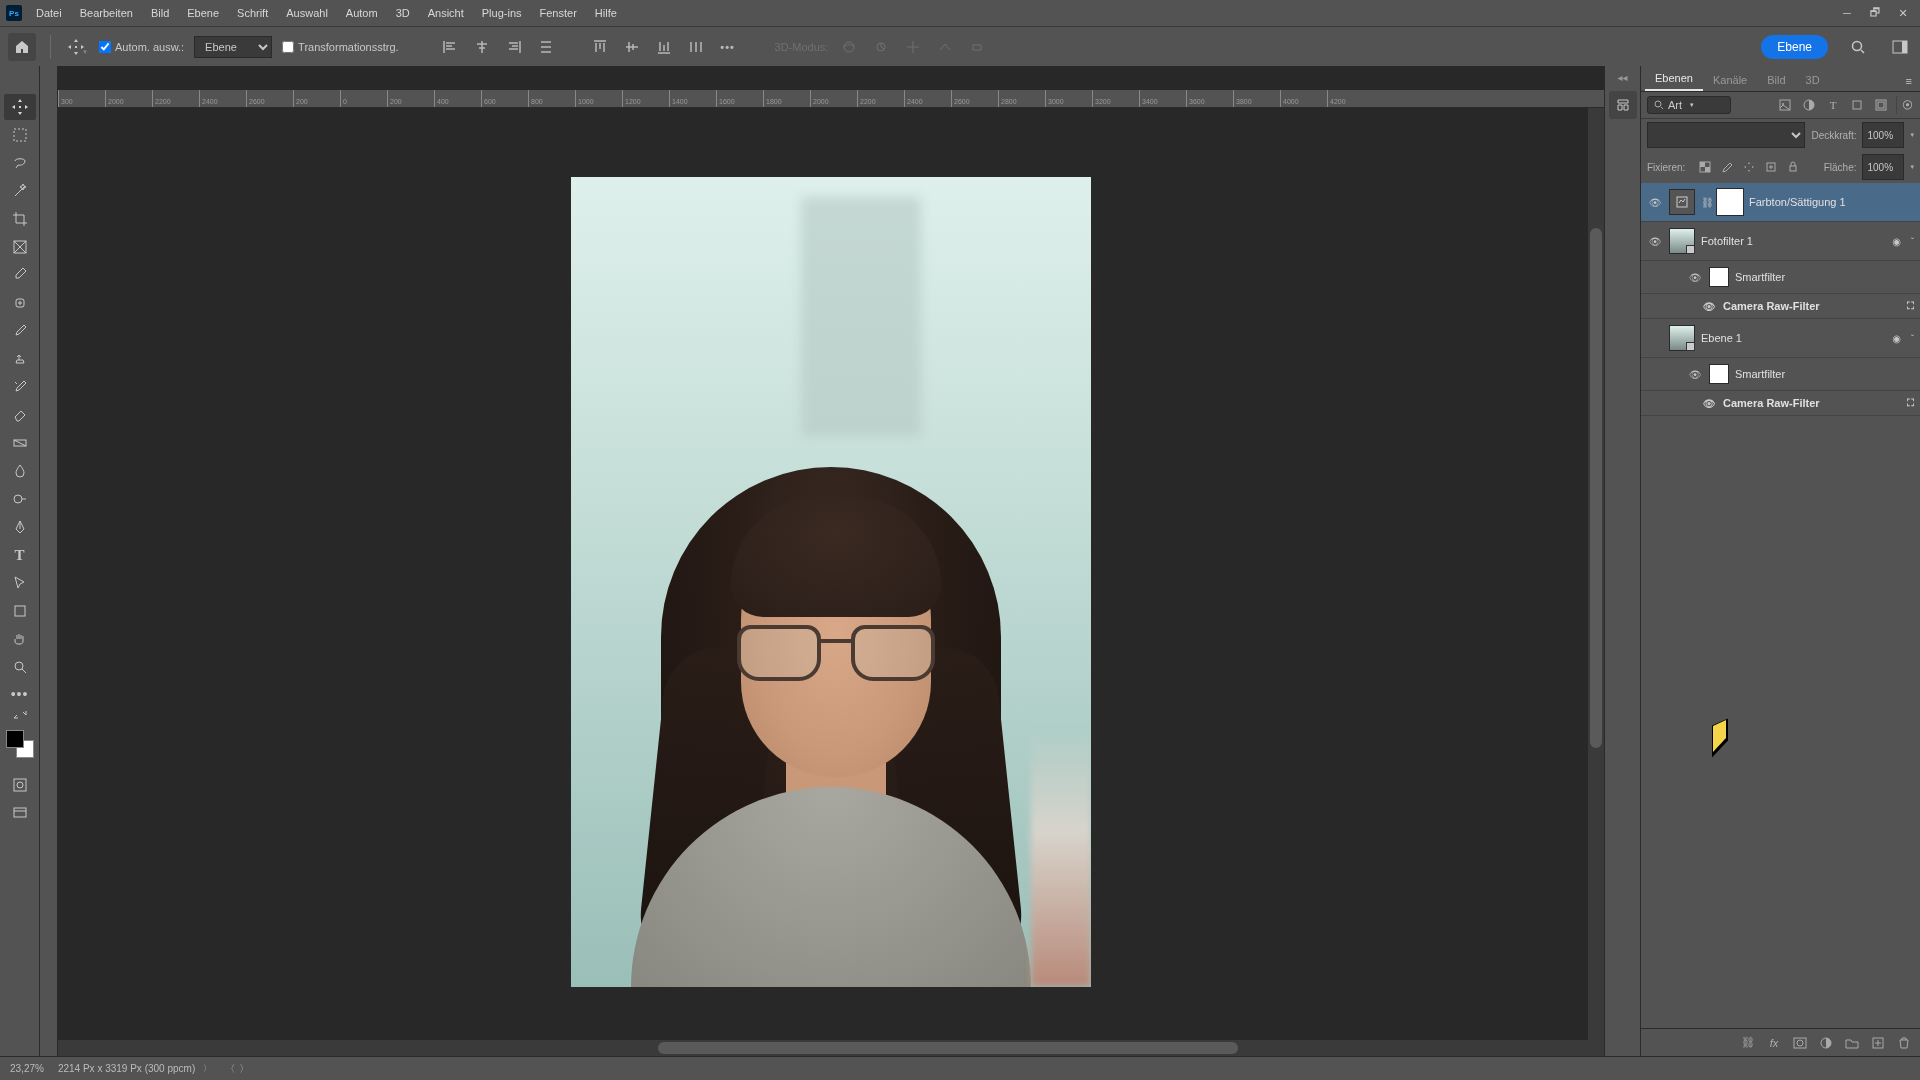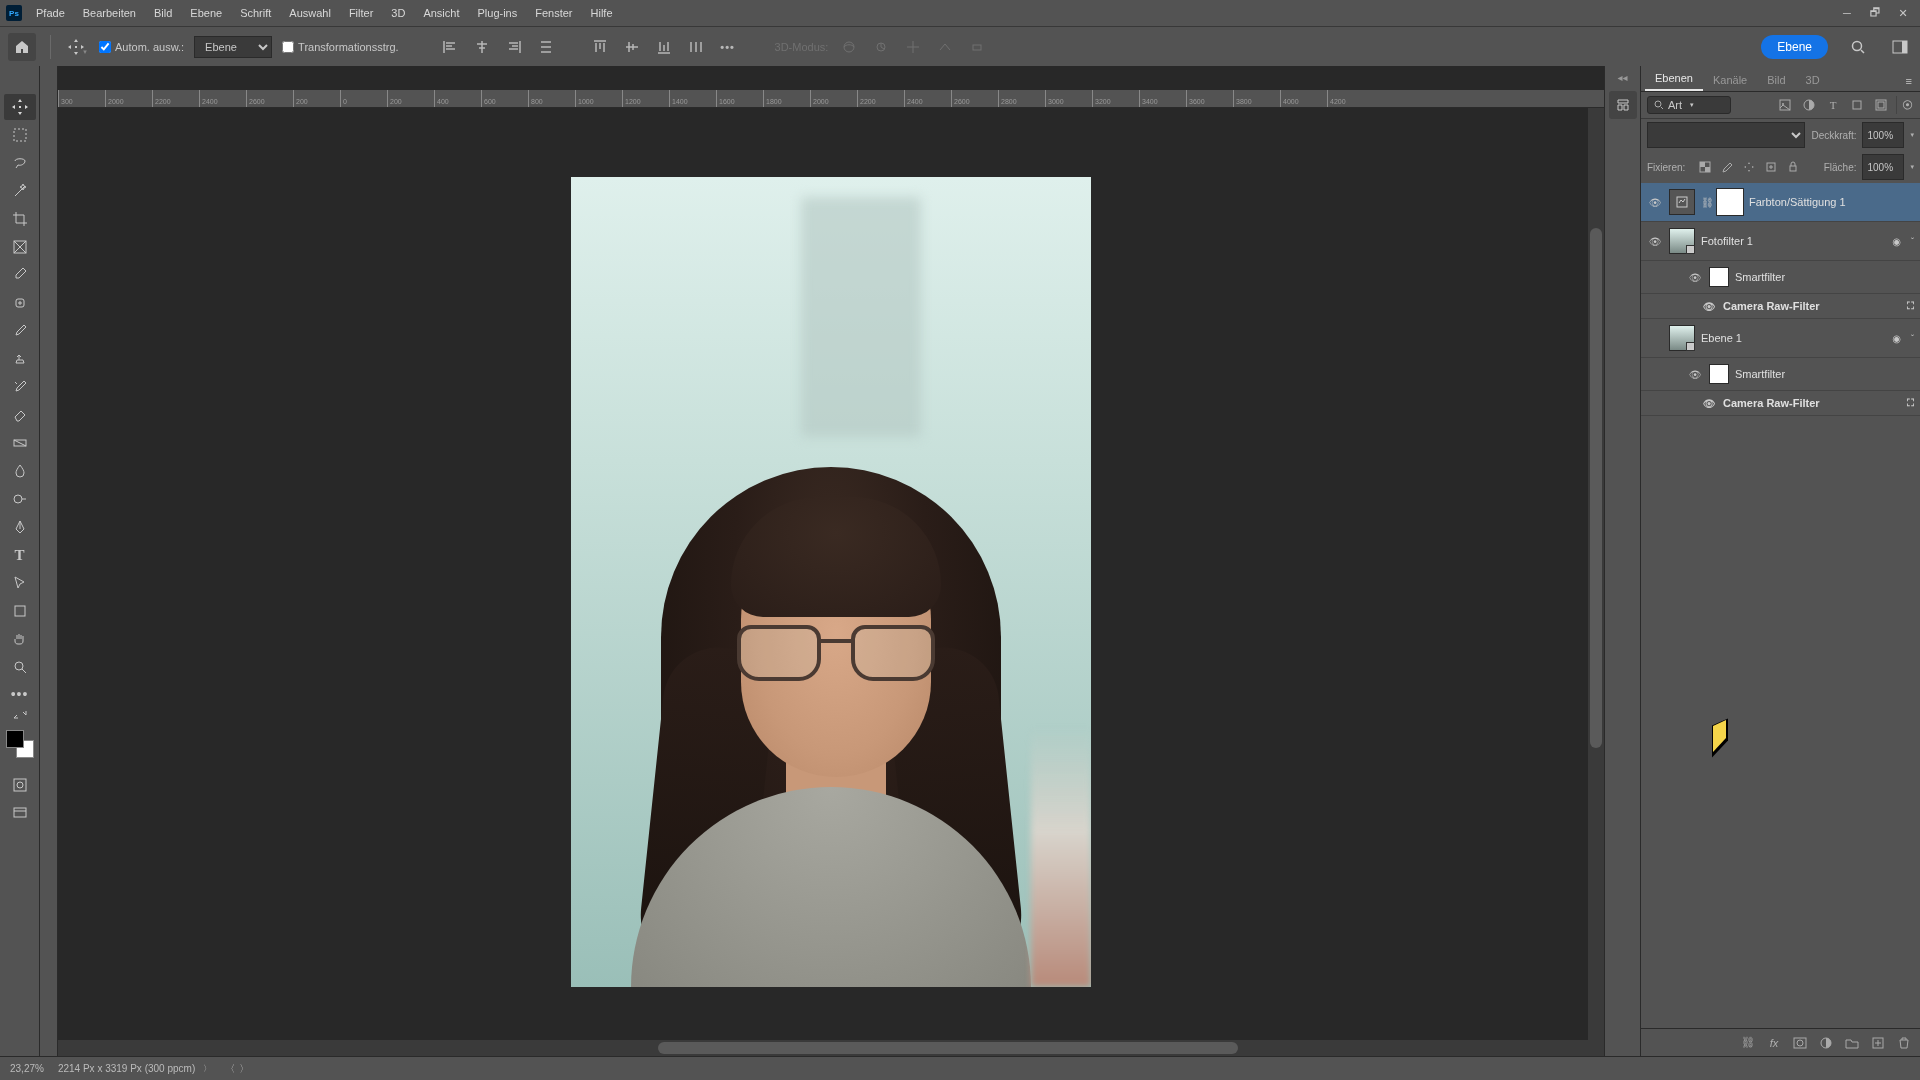--- a/index.html
+++ b/index.html
@@ -116,27 +116,27 @@
 .cursor::before { content: ""; position: absolute; top: 0; left: 0; border-left: 16px solid #000; border-bottom: 10px solid transparent; border-top: 0; width: 0; height: 22px; transform: skewY(-24deg); }
 .cursor::after { content: ""; position: absolute; top: 1px; left: 1px; border-left: 13px solid #f5d54a; border-bottom: 8px solid transparent; width: 0; height: 18px; transform: skewY(-24deg); }
 
 svg { display: block; }
 </style>
 </head>
 <body>
 
 <div class="menubar">
   <div class="app-icon">Ps</div>
-  <div class="menu-item">Pfade</div>
+  <div class="menu-item">Datei</div>
   <div class="menu-item">Bearbeiten</div>
   <div class="menu-item">Bild</div>
   <div class="menu-item">Ebene</div>
   <div class="menu-item">Schrift</div>
   <div class="menu-item">Auswahl</div>
-  <div class="menu-item">Filter</div>
+  <div class="menu-item">Autom</div>
   <div class="menu-item">3D</div>
   <div class="menu-item">Ansicht</div>
   <div class="menu-item">Plug-ins</div>
   <div class="menu-item">Fenster</div>
   <div class="menu-item">Hilfe</div>
   <div class="win-controls">
     <div class="win-btn">─</div>
     <div class="win-btn">🗗</div>
     <div class="win-btn">✕</div>
   </div>

